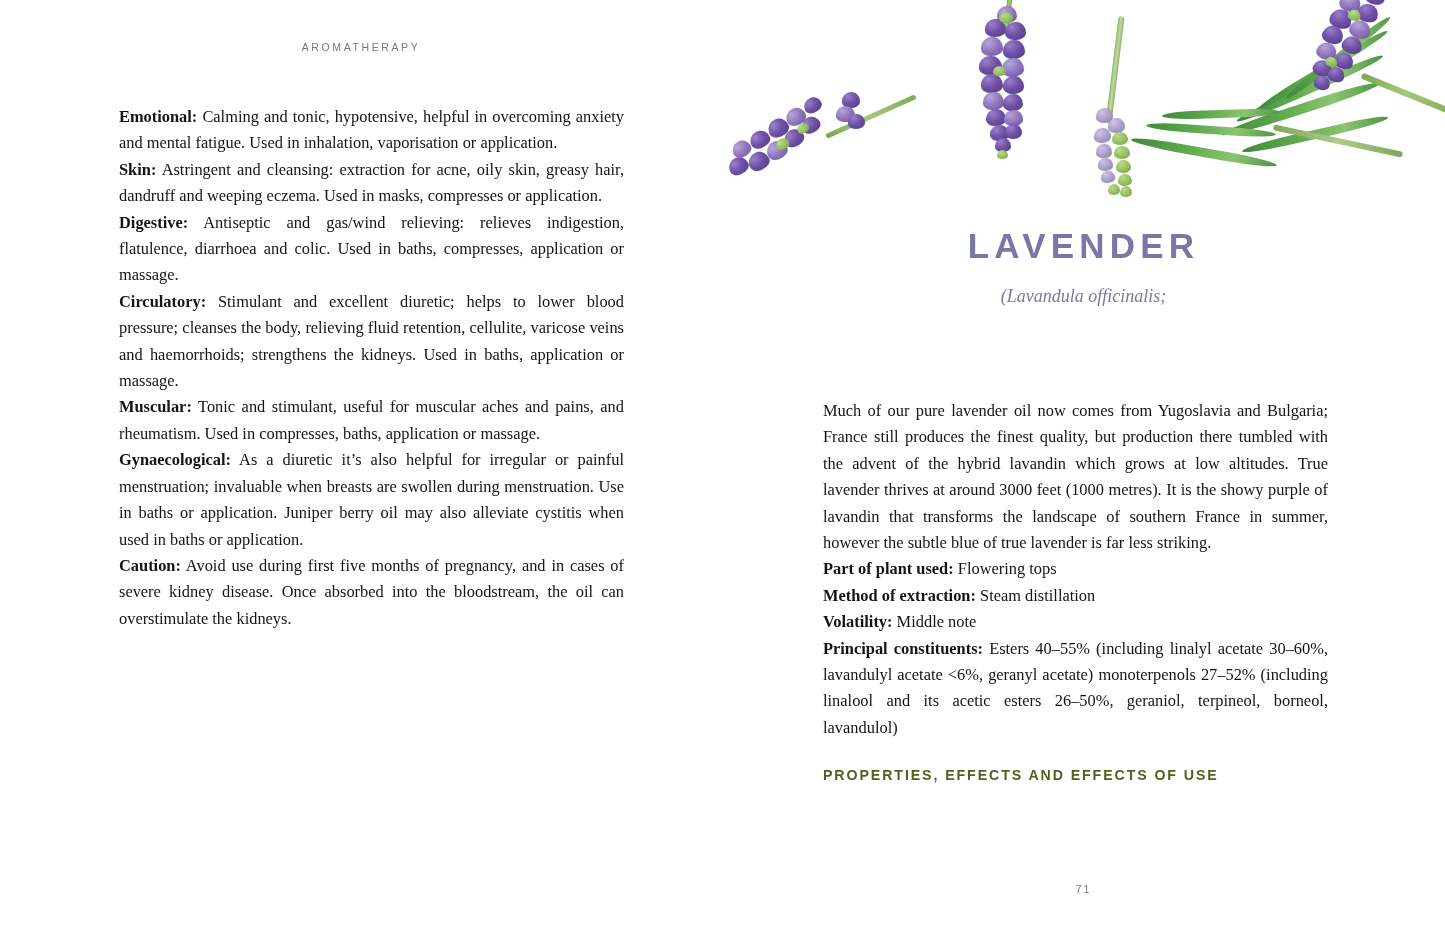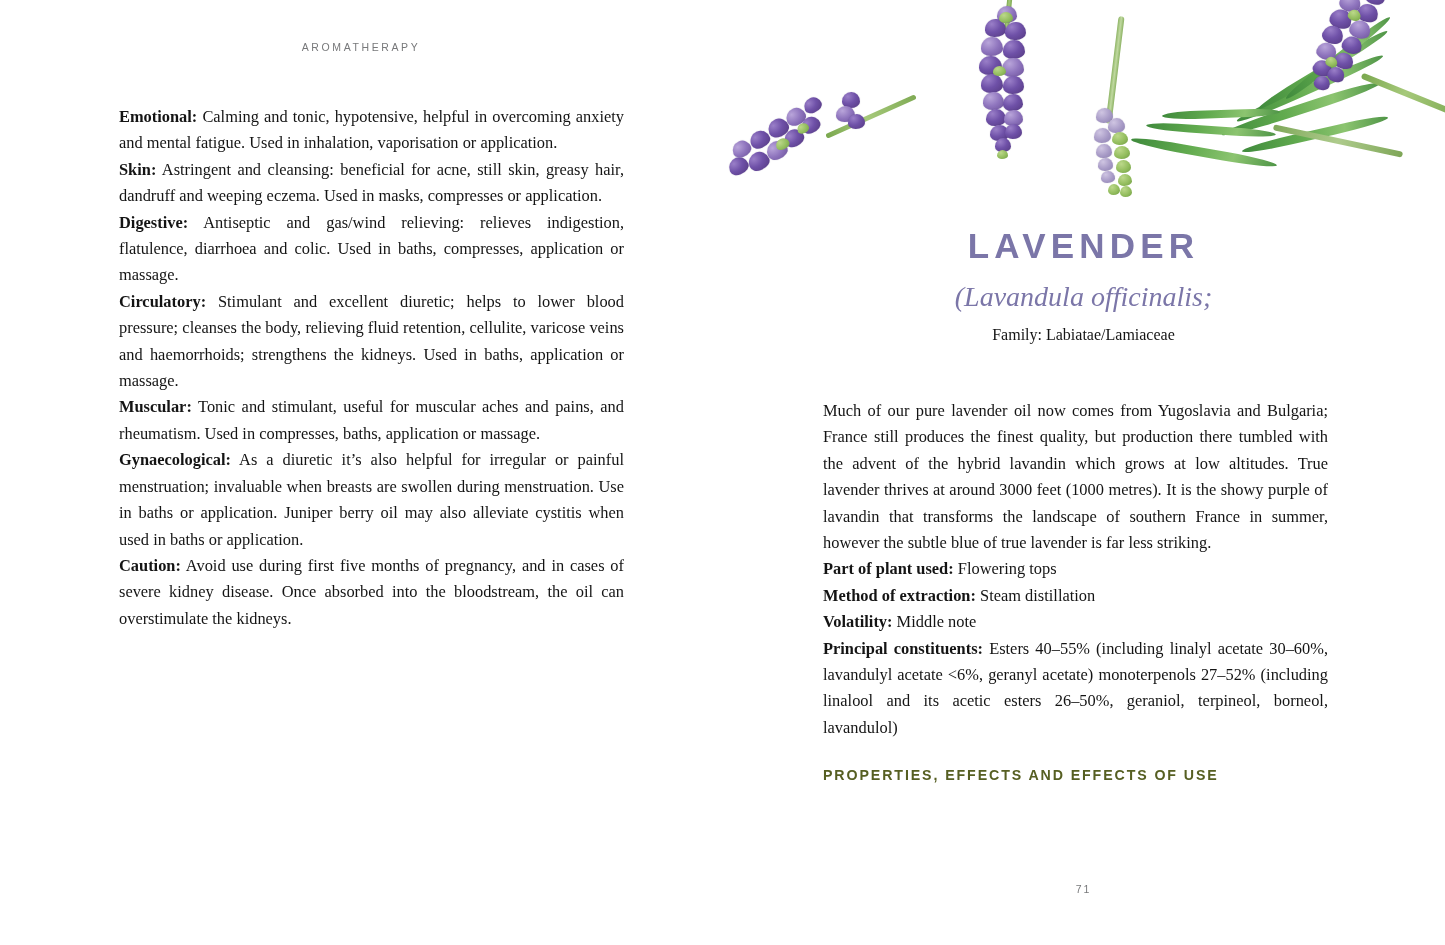--- a/index.html
+++ b/index.html
@@ -127,21 +127,21 @@
     font-size: 35px;
     font-weight: 700;
     letter-spacing: 5.2px;
     color: #7b76a8;
     line-height: 1.05;
     margin: 16px;
   }
   .plant-latin {
     font-family: "Liberation Serif", serif;
     font-style: italic;
-    font-size: 28px;
+    font-size: 18px;
     line-height: 31px;
     color: #7b76a8;
     margin: 5px 0 0 0;
     font-weight: 400;
   }
   .plant-family {
     font-family: "Liberation Serif", serif;
     font-size: 16px;
     color: #141414;
     margin: 14px 0 0 0;
@@ -179,21 +179,21 @@
 <body>
 
 <div class="spread">
 
   <div class="page-left">
 
     <div class="running-head">AROMATHERAPY</div>
 
     <div class="left-col">
       <p class="body-text"><b>Emotional:</b><span> Calming and tonic, hypotensive, helpful in overcoming anxiety and mental fatigue. Used in inhalation, vaporisation or application.</span></p>
-      <p class="body-text"><b>Skin:</b><span> Astringent and cleansing: beneficial for acne, still skin, greasy hair, dandruff and weeping eczema. Used in masks, compresses or application.</span></p>
+      <p class="body-text"><b>Skin:</b><span> Astringent and cleansing: extraction for acne, oily skin, greasy hair, dandruff and weeping eczema. Used in masks, compresses or application.</span></p>
       <p class="body-text"><b>Digestive:</b><span> Antiseptic and gas/wind relieving: relieves indigestion, flatulence, diarrhoea and colic. Used in baths, compresses, application or massage.</span></p>
       <p class="body-text"><b>Circulatory:</b><span> Stimulant and excellent diuretic; helps to lower blood pressure; cleanses the body, relieving fluid retention, cellulite, varicose veins and haemorrhoids; strengthens the kidneys. Used in baths, application or massage.</span></p>
       <p class="body-text"><b>Muscular:</b><span> Tonic and stimulant, useful for muscular aches and pains, and rheumatism. Used in compresses, baths, application or massage.</span></p>
       <p class="body-text"><b>Gynaecological:</b><span> As a diuretic it’s also helpful for irregular or painful menstruation; invaluable when breasts are swollen during menstruation. Use in baths or application. Juniper berry oil may also alleviate cystitis when used in baths or application.</span></p>
       <p class="body-text"><b>Caution:</b><span> Avoid use during first five months of pregnancy, and in cases of severe kidney disease. Once absorbed into the bloodstream, the oil can overstimulate the kidneys.</span></p>
     </div>
 
   </div>
 
   <div class="page-right">
@@ -294,21 +294,20 @@
           <div class="floret" style="left:34px; top:119px; width:16px; height:14px;"></div>
           <div class="bud-green" style="left:44px; top:46px; width:13px; height:11px;"></div>
           <div class="bud-green" style="left:38px; top:98px; width:12px; height:10px;"></div>
         </div>
       </div>
     </div>
 
     <div class="title-block">
       <h1 class="plant-title">LAVENDER</h1>
       <div class="plant-latin">(Lavandula officinalis;</div>
-      <div class="plant-family">Family: Labiatae/Lamiaceae</div>
     </div>
 
     <div class="right-col">
       <p class="body-text">Much of our pure lavender oil now comes from Yugoslavia and Bulgaria; France still produces the finest quality, but production there tumbled with the advent of the hybrid lavandin which grows at low altitudes. True lavender thrives at around 3000 feet (1000 metres). It is the showy purple of lavandin that transforms the landscape of southern France in summer, however the subtle blue of true lavender is far less striking.</p>
       <p class="body-text"><b>Part of plant used:</b><span> Flowering tops</span></p>
       <p class="body-text"><b>Method of extraction:</b><span> Steam distillation</span></p>
       <p class="body-text"><b>Volatility:</b><span> Middle note</span></p>
       <p class="body-text"><b>Principal constituents:</b><span> Esters 40–55% (including linalyl acetate 30–60%, lavandulyl acetate &lt;6%, geranyl acetate) monoterpenols 27–52% (including linalool and its acetic esters 26–50%, geraniol, terpineol, borneol, lavandulol)</span></p>
 
       <h2 class="section-head">PROPERTIES, EFFECTS AND EFFECTS OF USE</h2>

